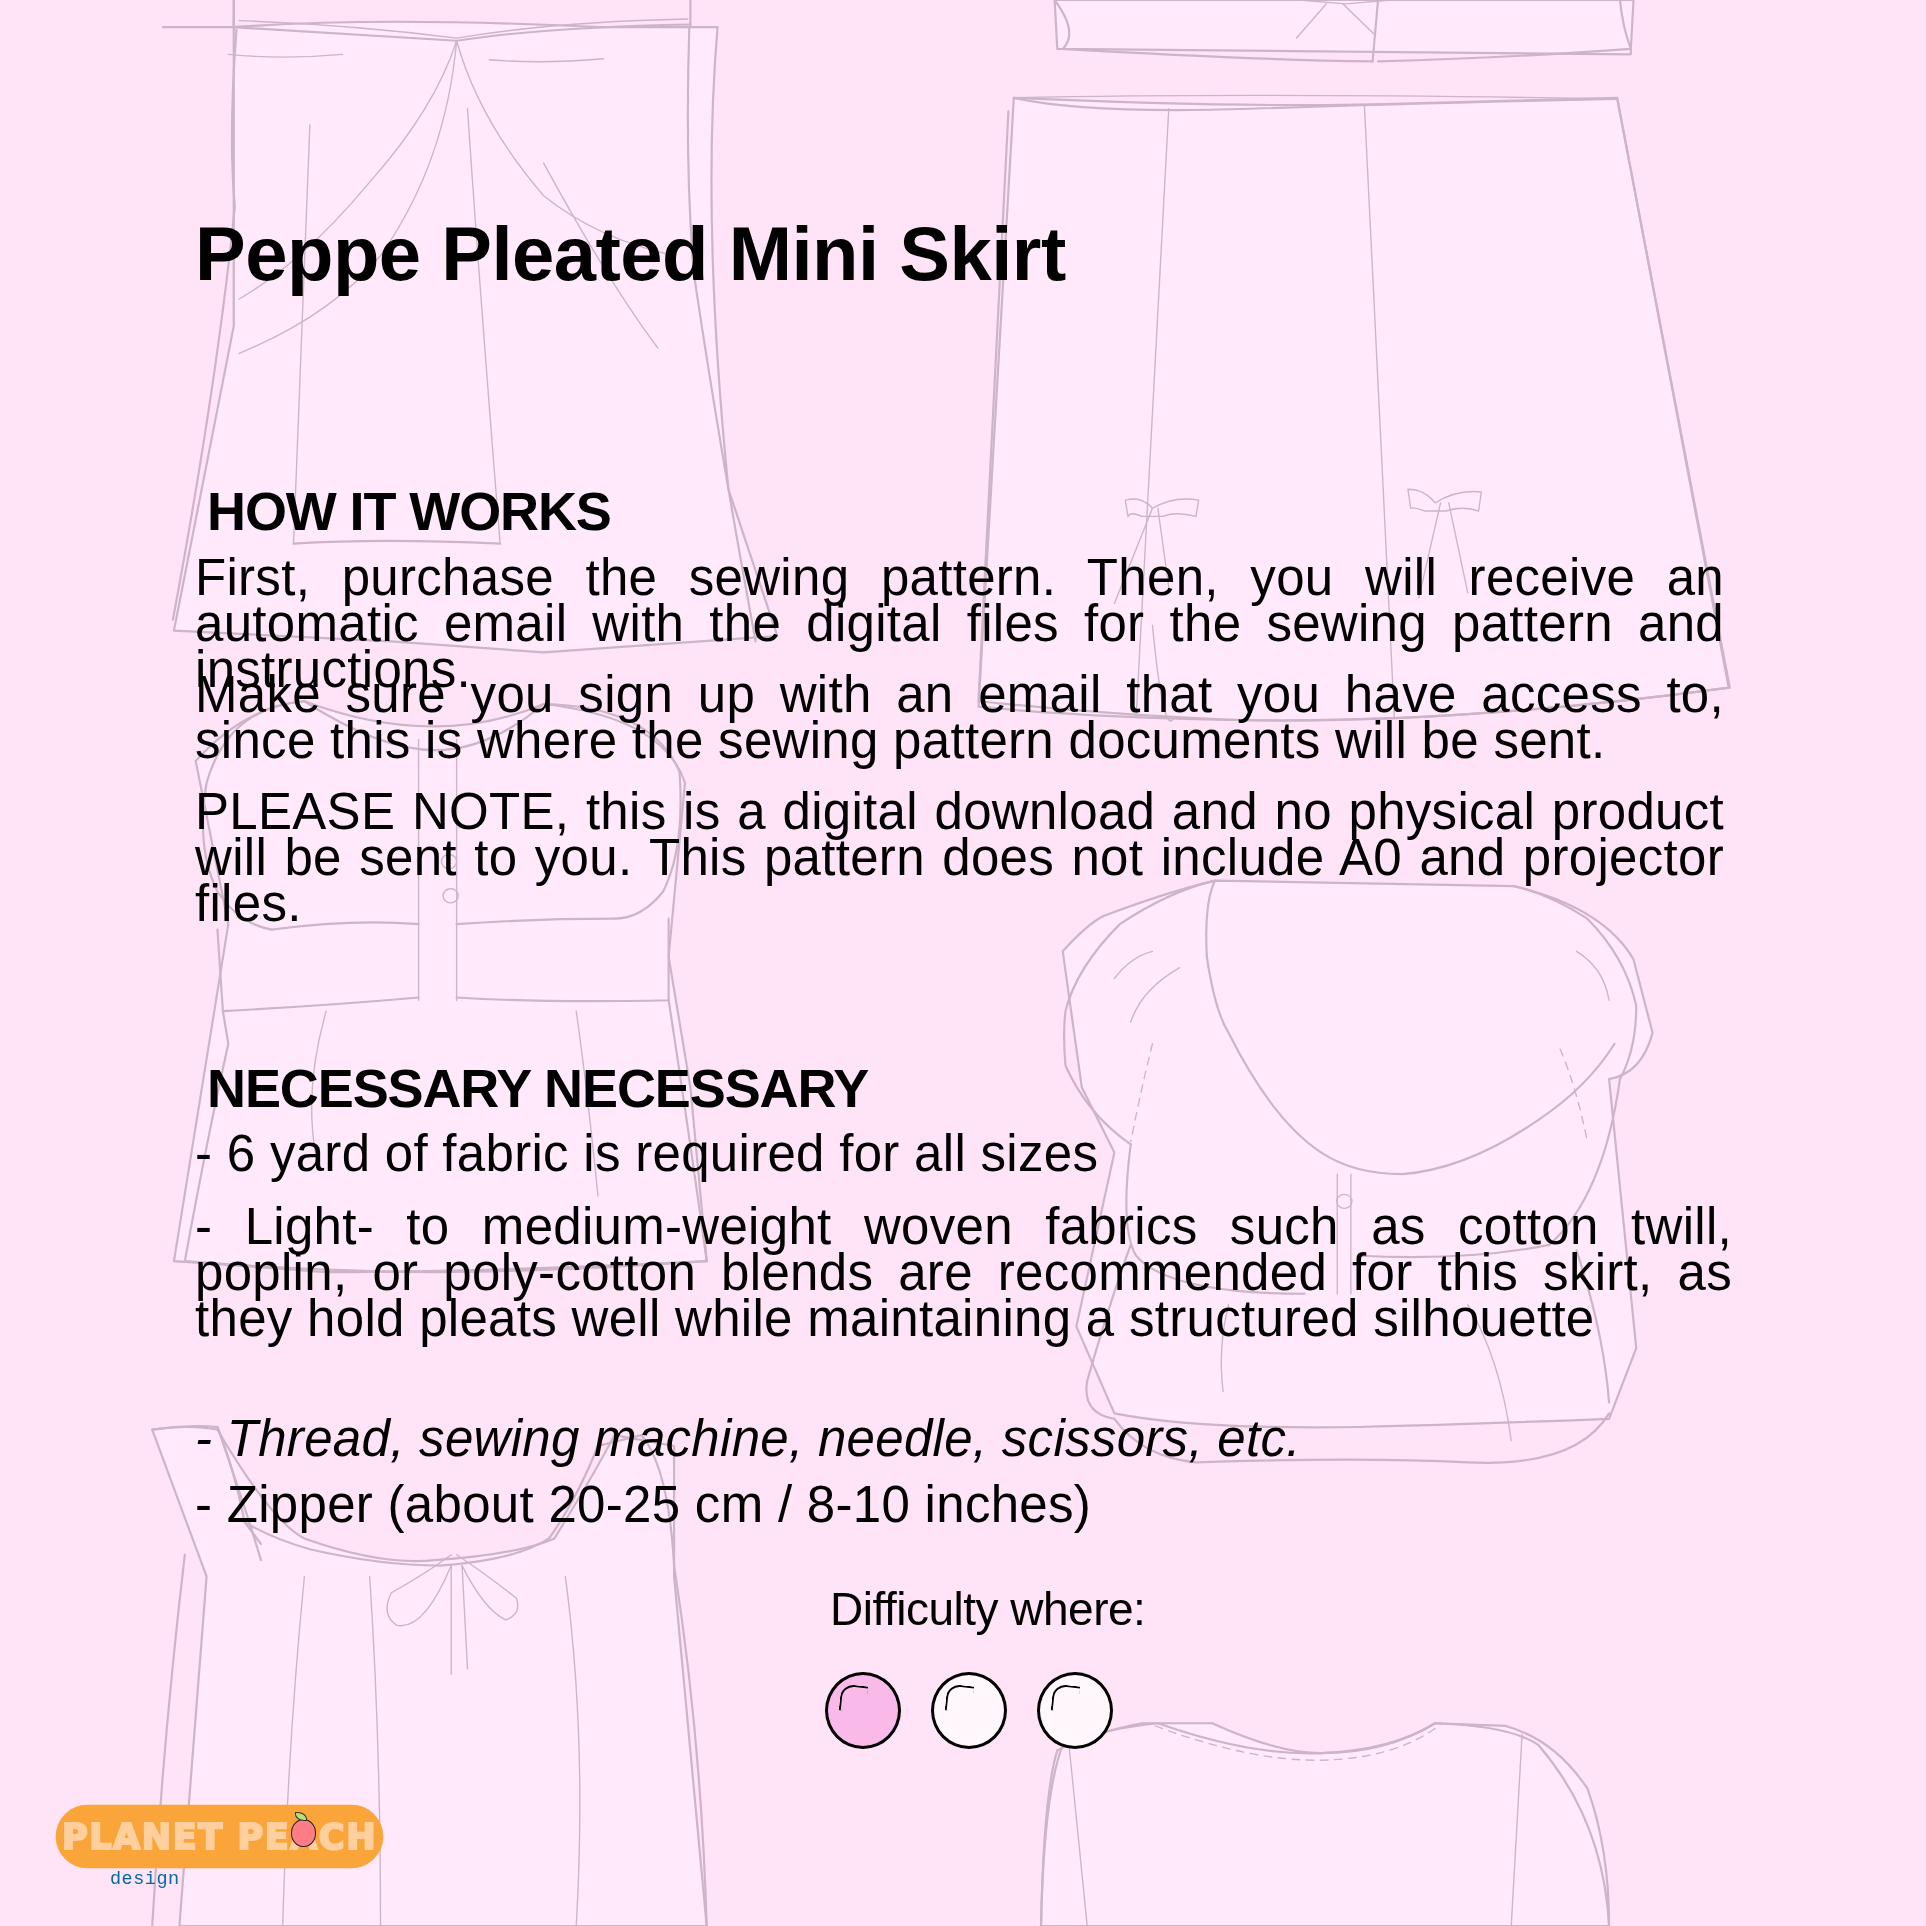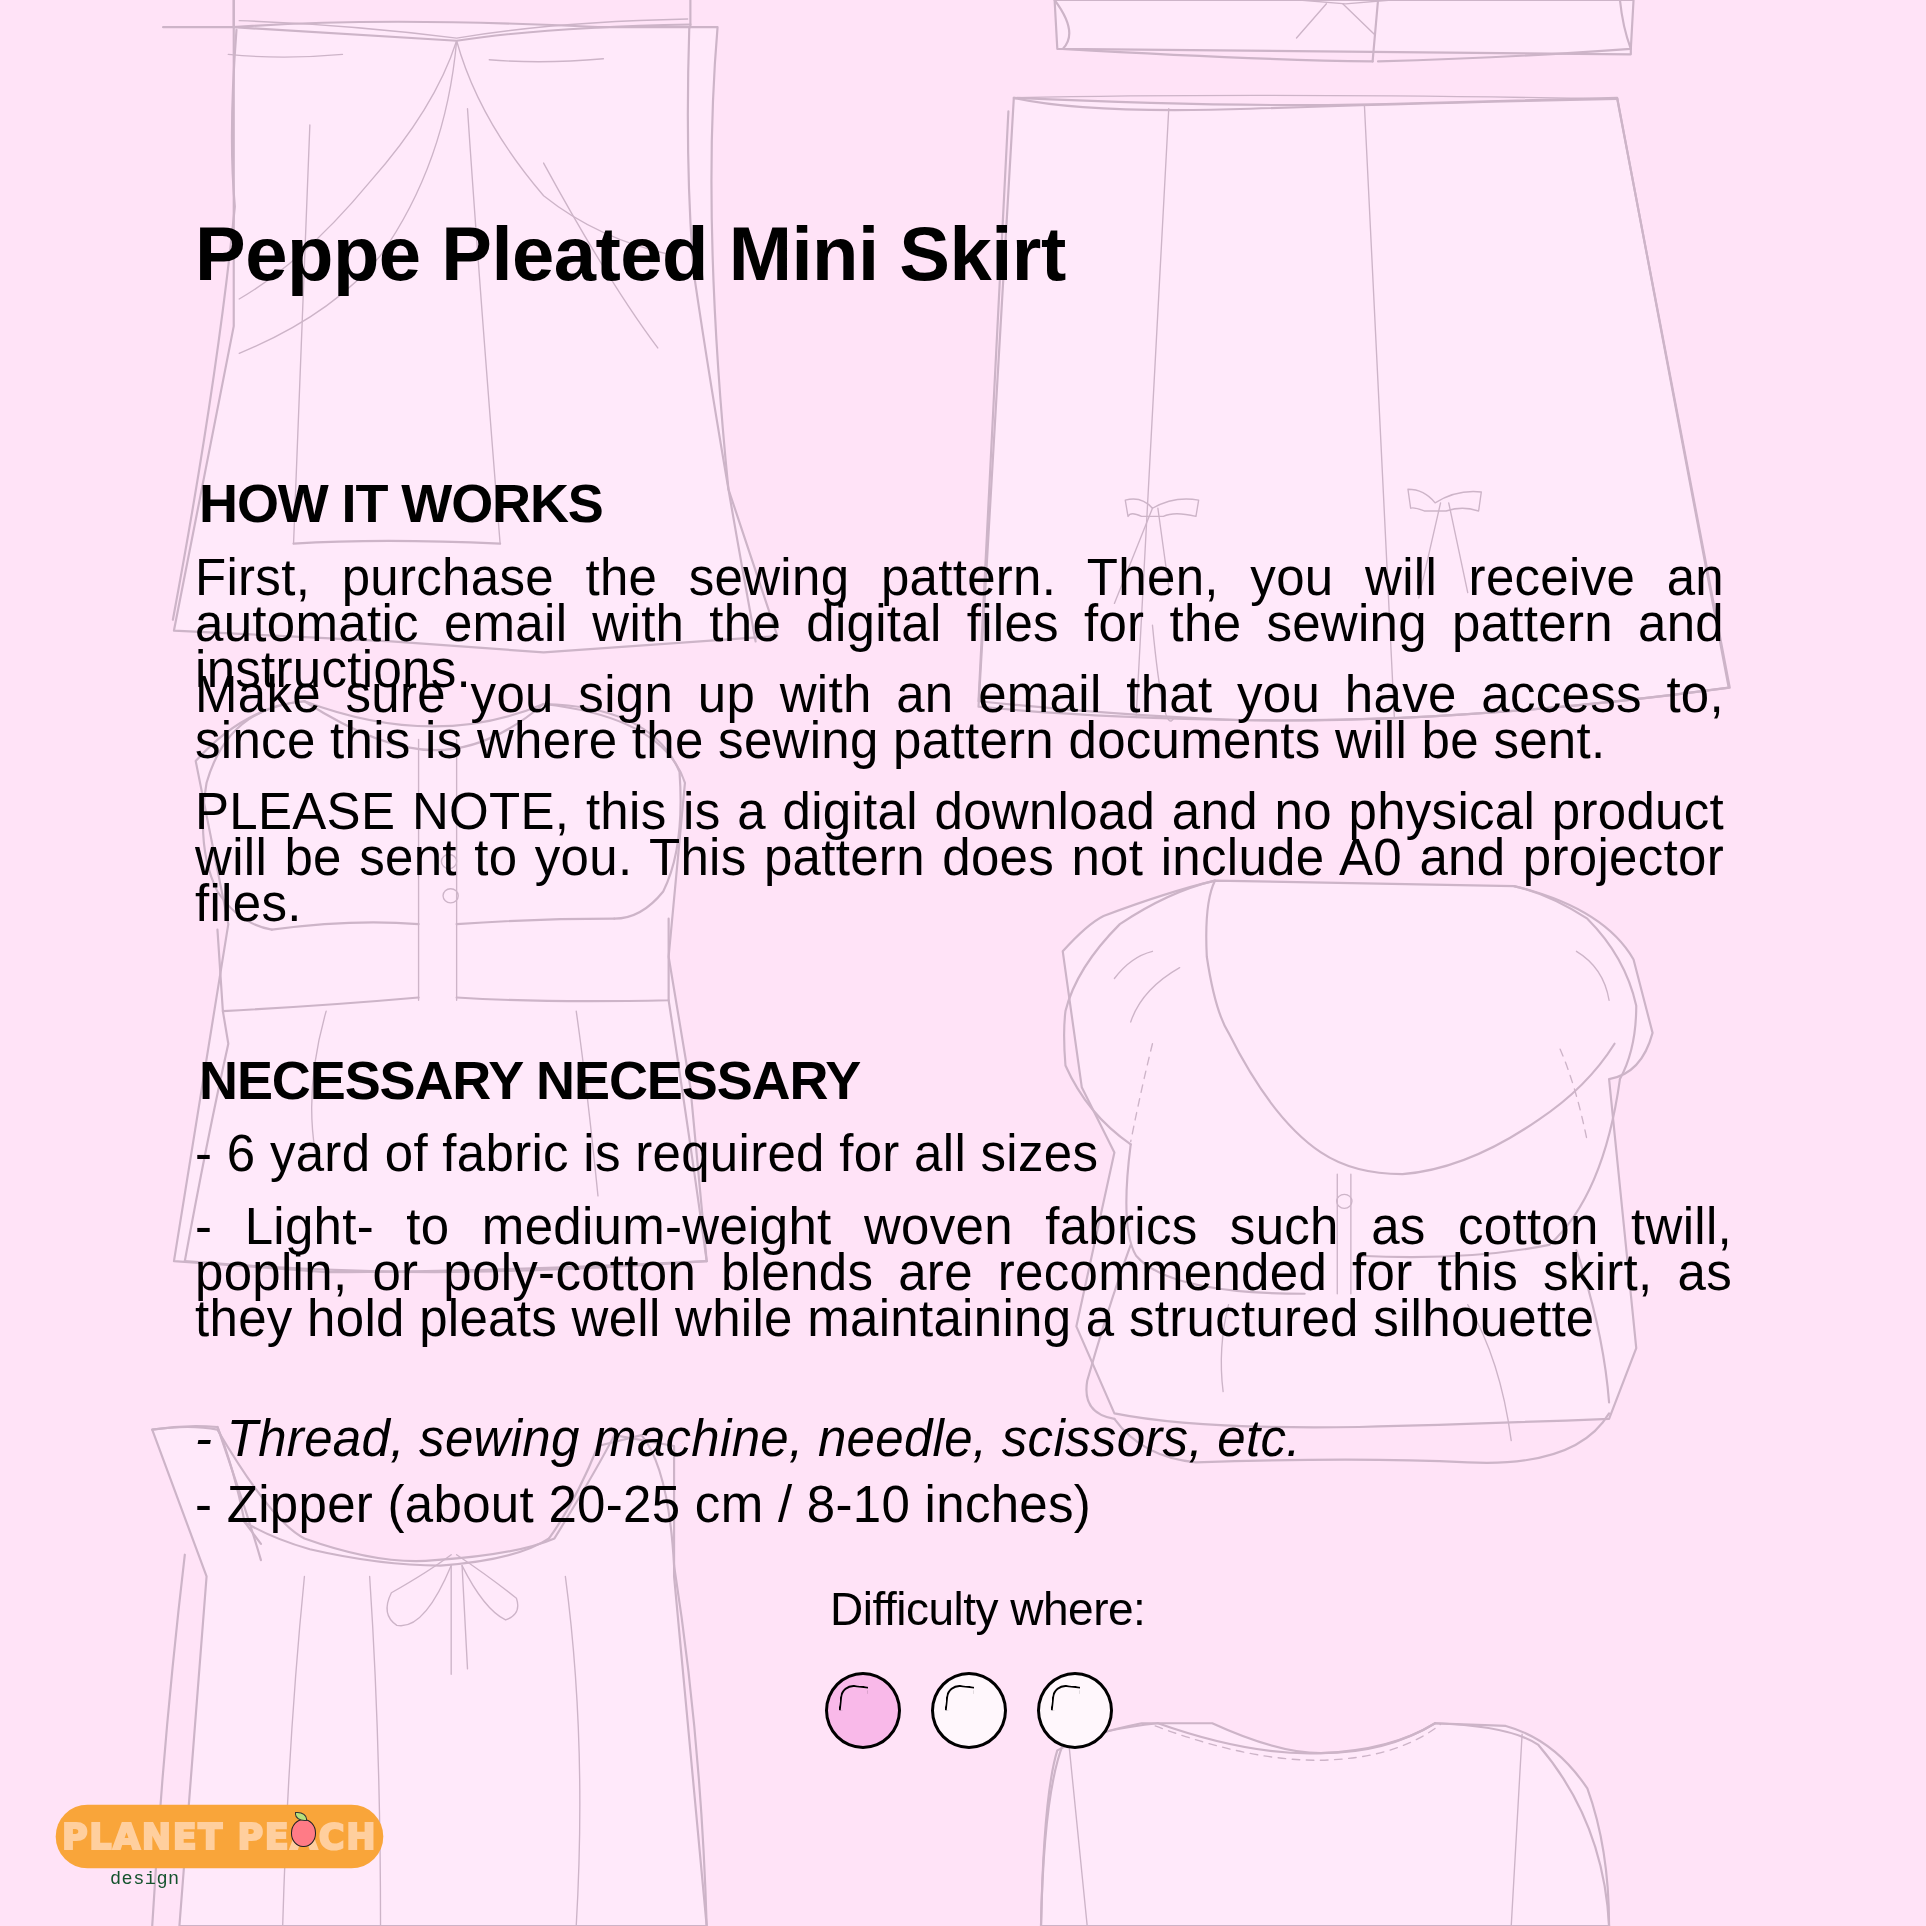--- a/index.html
+++ b/index.html
@@ -16,21 +16,21 @@
   .bg-art .fill { fill:#ffe9fa; }
   .bg-art .thin { stroke-width:2.5; }
   .bg-art .dash { stroke-dasharray:14 12; }
   .content { position:absolute; left:0; top:0; width:1616px; height:1926px; z-index:1; }
 
   .title {
     position:absolute; left:195px; top:216px;
     font-size:76px; font-weight:700; letter-spacing:-0.5px; margin:0; line-height:1;
   }
   .section-heading {
-    position:absolute; left:195px; margin:4px;
+    position:absolute; left:195px; margin:12px;
     font-size:54px; font-weight:700; letter-spacing:-1.1px; line-height:1;
   }
   .para {
     position:absolute; left:195px; width:1529px; margin:0;
     font-size:51px; font-weight:400; line-height:46px;
     text-align:justify; letter-spacing:0.3px;
   }
   .para.wide { width:1537px; }
   .difficulty-label {
     position:absolute; left:830px; top:1582px;
@@ -60,21 +60,21 @@
   }
   .peach {
     position:absolute; left:232px; top:11px; width:23px; height:26px;
     background:#ff7b86; border:1.6px solid #222; border-radius:50% 50% 48% 48%;
   }
   .leaf {
     position:absolute; left:236px; top:4.3px; width:9.8px; height:6.5px;
     background:#b5e07c; border:1.1px solid #333; border-radius:0 80% 0 80%;
   }
   .logo-sub {
-    font-family:"Liberation Mono", monospace; font-size:18.5px; color:#14532d;
+    font-family:"Liberation Mono", monospace; font-size:18.5px; color:#0369a1;
     position:absolute; left:51px; top:61px; letter-spacing:0.5px;
   }
 </style>
 </head>
 <body>
 
 <svg class="bg-art" viewBox="0 0 3543 3543" xmlns="http://www.w3.org/2000/svg">
 
   <g>
     <path class="fill" d="M430 50 Q700 30 1100 50 L1320 50 Q1290 400 1340 900 L1430 1170 L1000 1200 L720 1180 L320 1160 L430 600 Z"></path>

